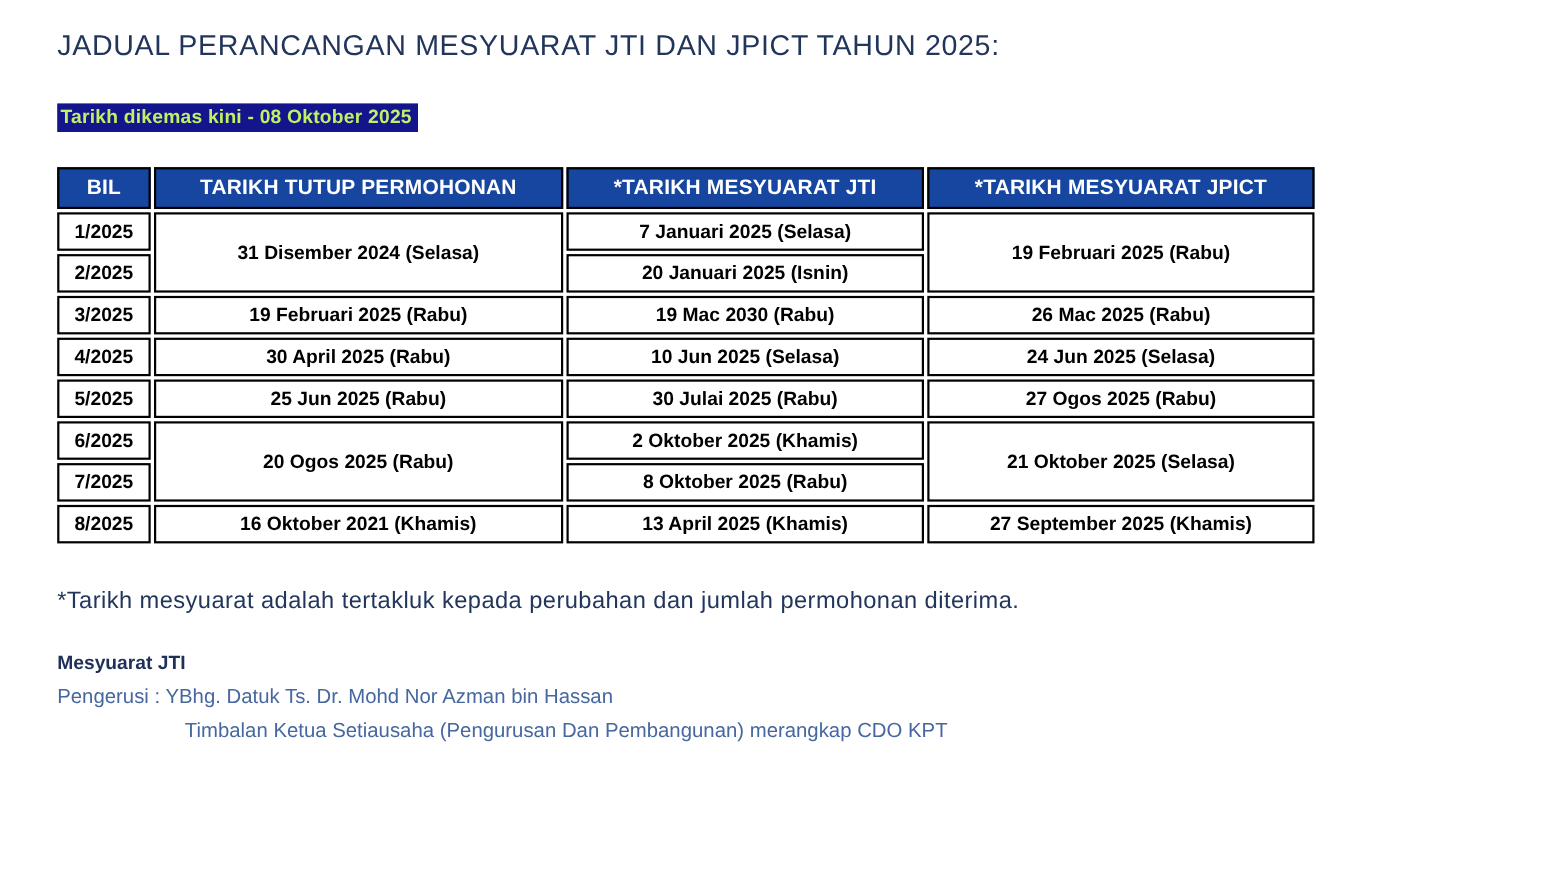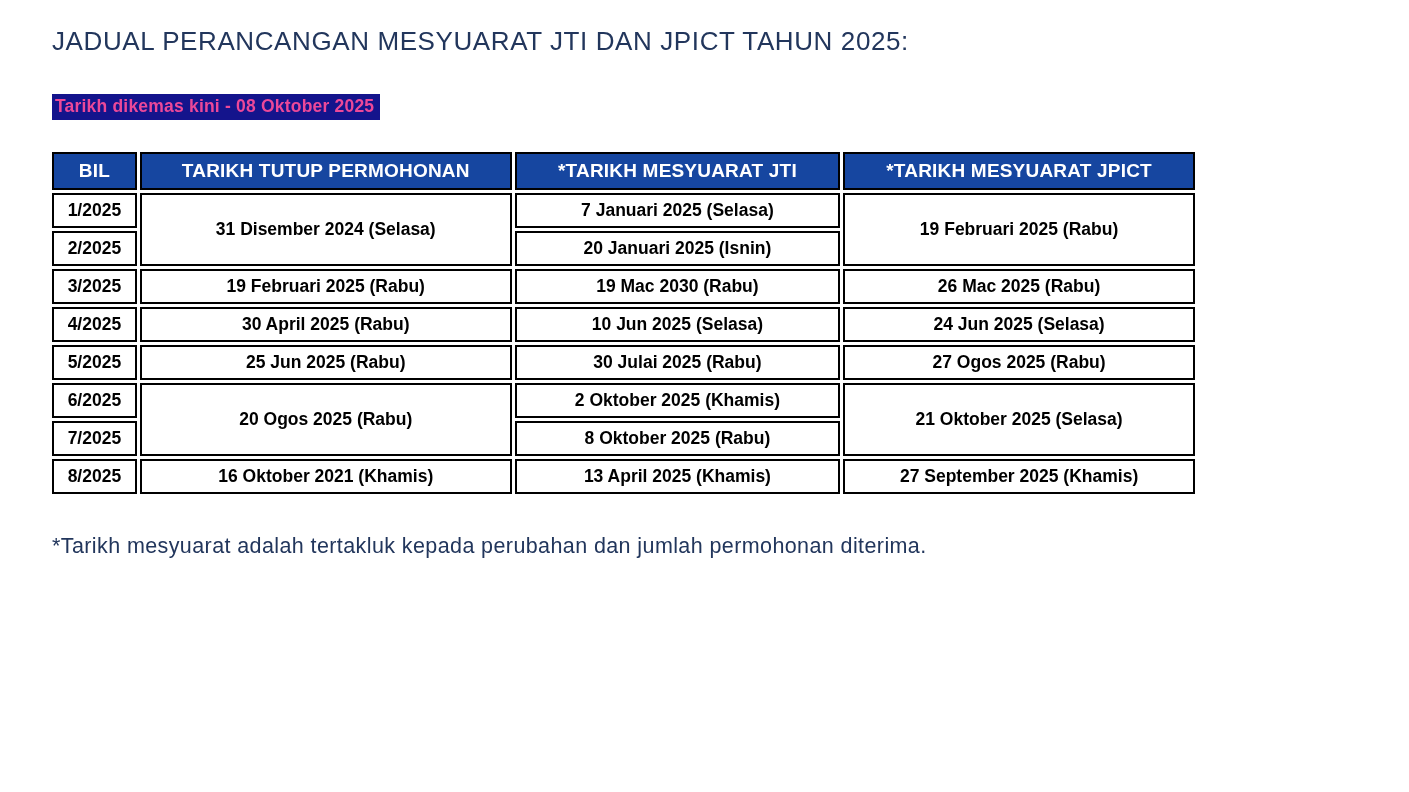--- a/index.html
+++ b/index.html
@@ -20,21 +20,21 @@
     margin: 0;
     font-size: 26px;
     font-weight: 400;
     letter-spacing: 0.6px;
     color: #22365c;
   }
   .updated-badge {
     display: inline-block;
     margin-top: 37px;
     background: #14148c;
-    color: #ec4899;
+    color: #bef264;
     font-size: 17.5px;
     font-weight: 700;
     padding: 2px 6px 3px 3px;
     letter-spacing: 0.2px;
   }
   table.schedule {
     margin-top: 29px;
     margin-left: -3px;
     border-collapse: separate;
     border-spacing: 3px;
@@ -153,14 +153,19 @@
           <td>16 Oktober 2021 (Khamis)</td>
           <td>13 April 2025 (Khamis)</td>
           <td>27 September 2025 (Khamis)</td>
         </tr>
       </tbody>
   </table>
 
   <div class="note">*Tarikh mesyuarat adalah tertakluk kepada perubahan dan jumlah permohonan diterima.</div>
 
 
+  <div class="section">
+    <div class="section-heading">Mesyuarat JTI</div>
+    <div class="section-line">Pengerusi : YBhg. Datuk Ts. Dr. Mohd Nor Azman bin Hassan</div>
+    <div class="section-line indent">Timbalan Ketua Setiausaha (Pengurusan Dan Pembangunan) merangkap CDO KPT</div>
+  </div>
 
 </div>
 
 </body></html>

